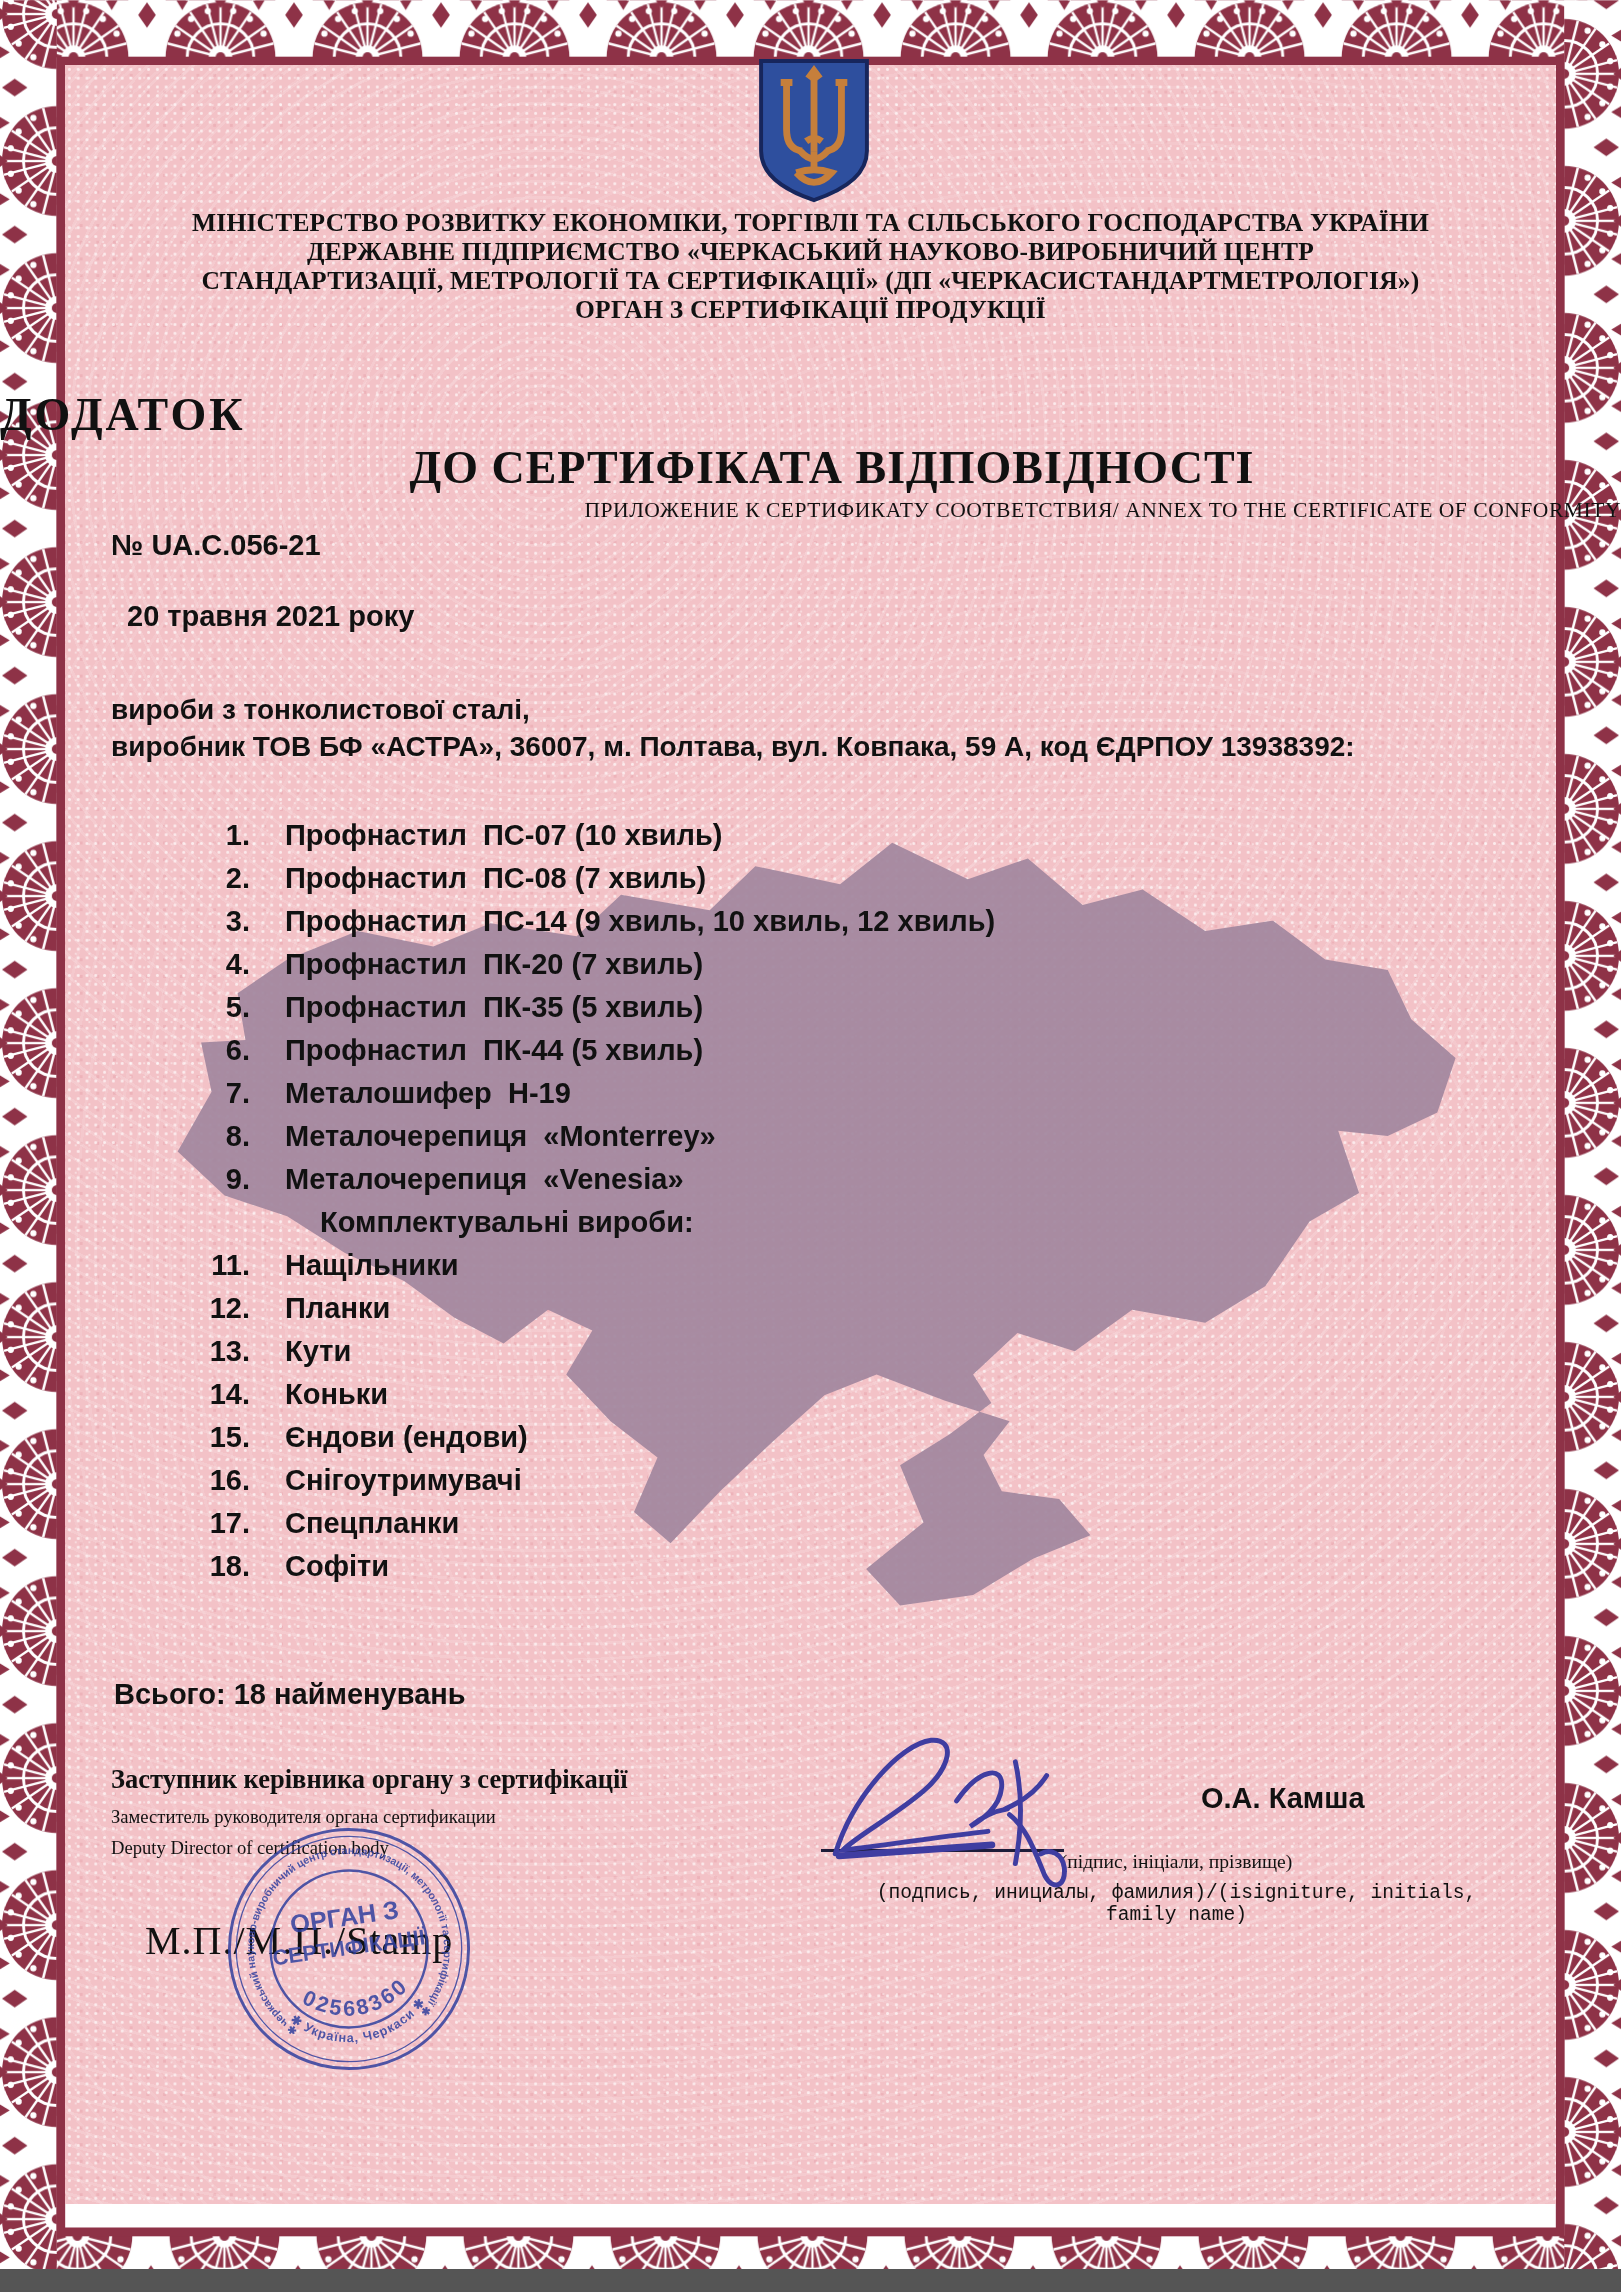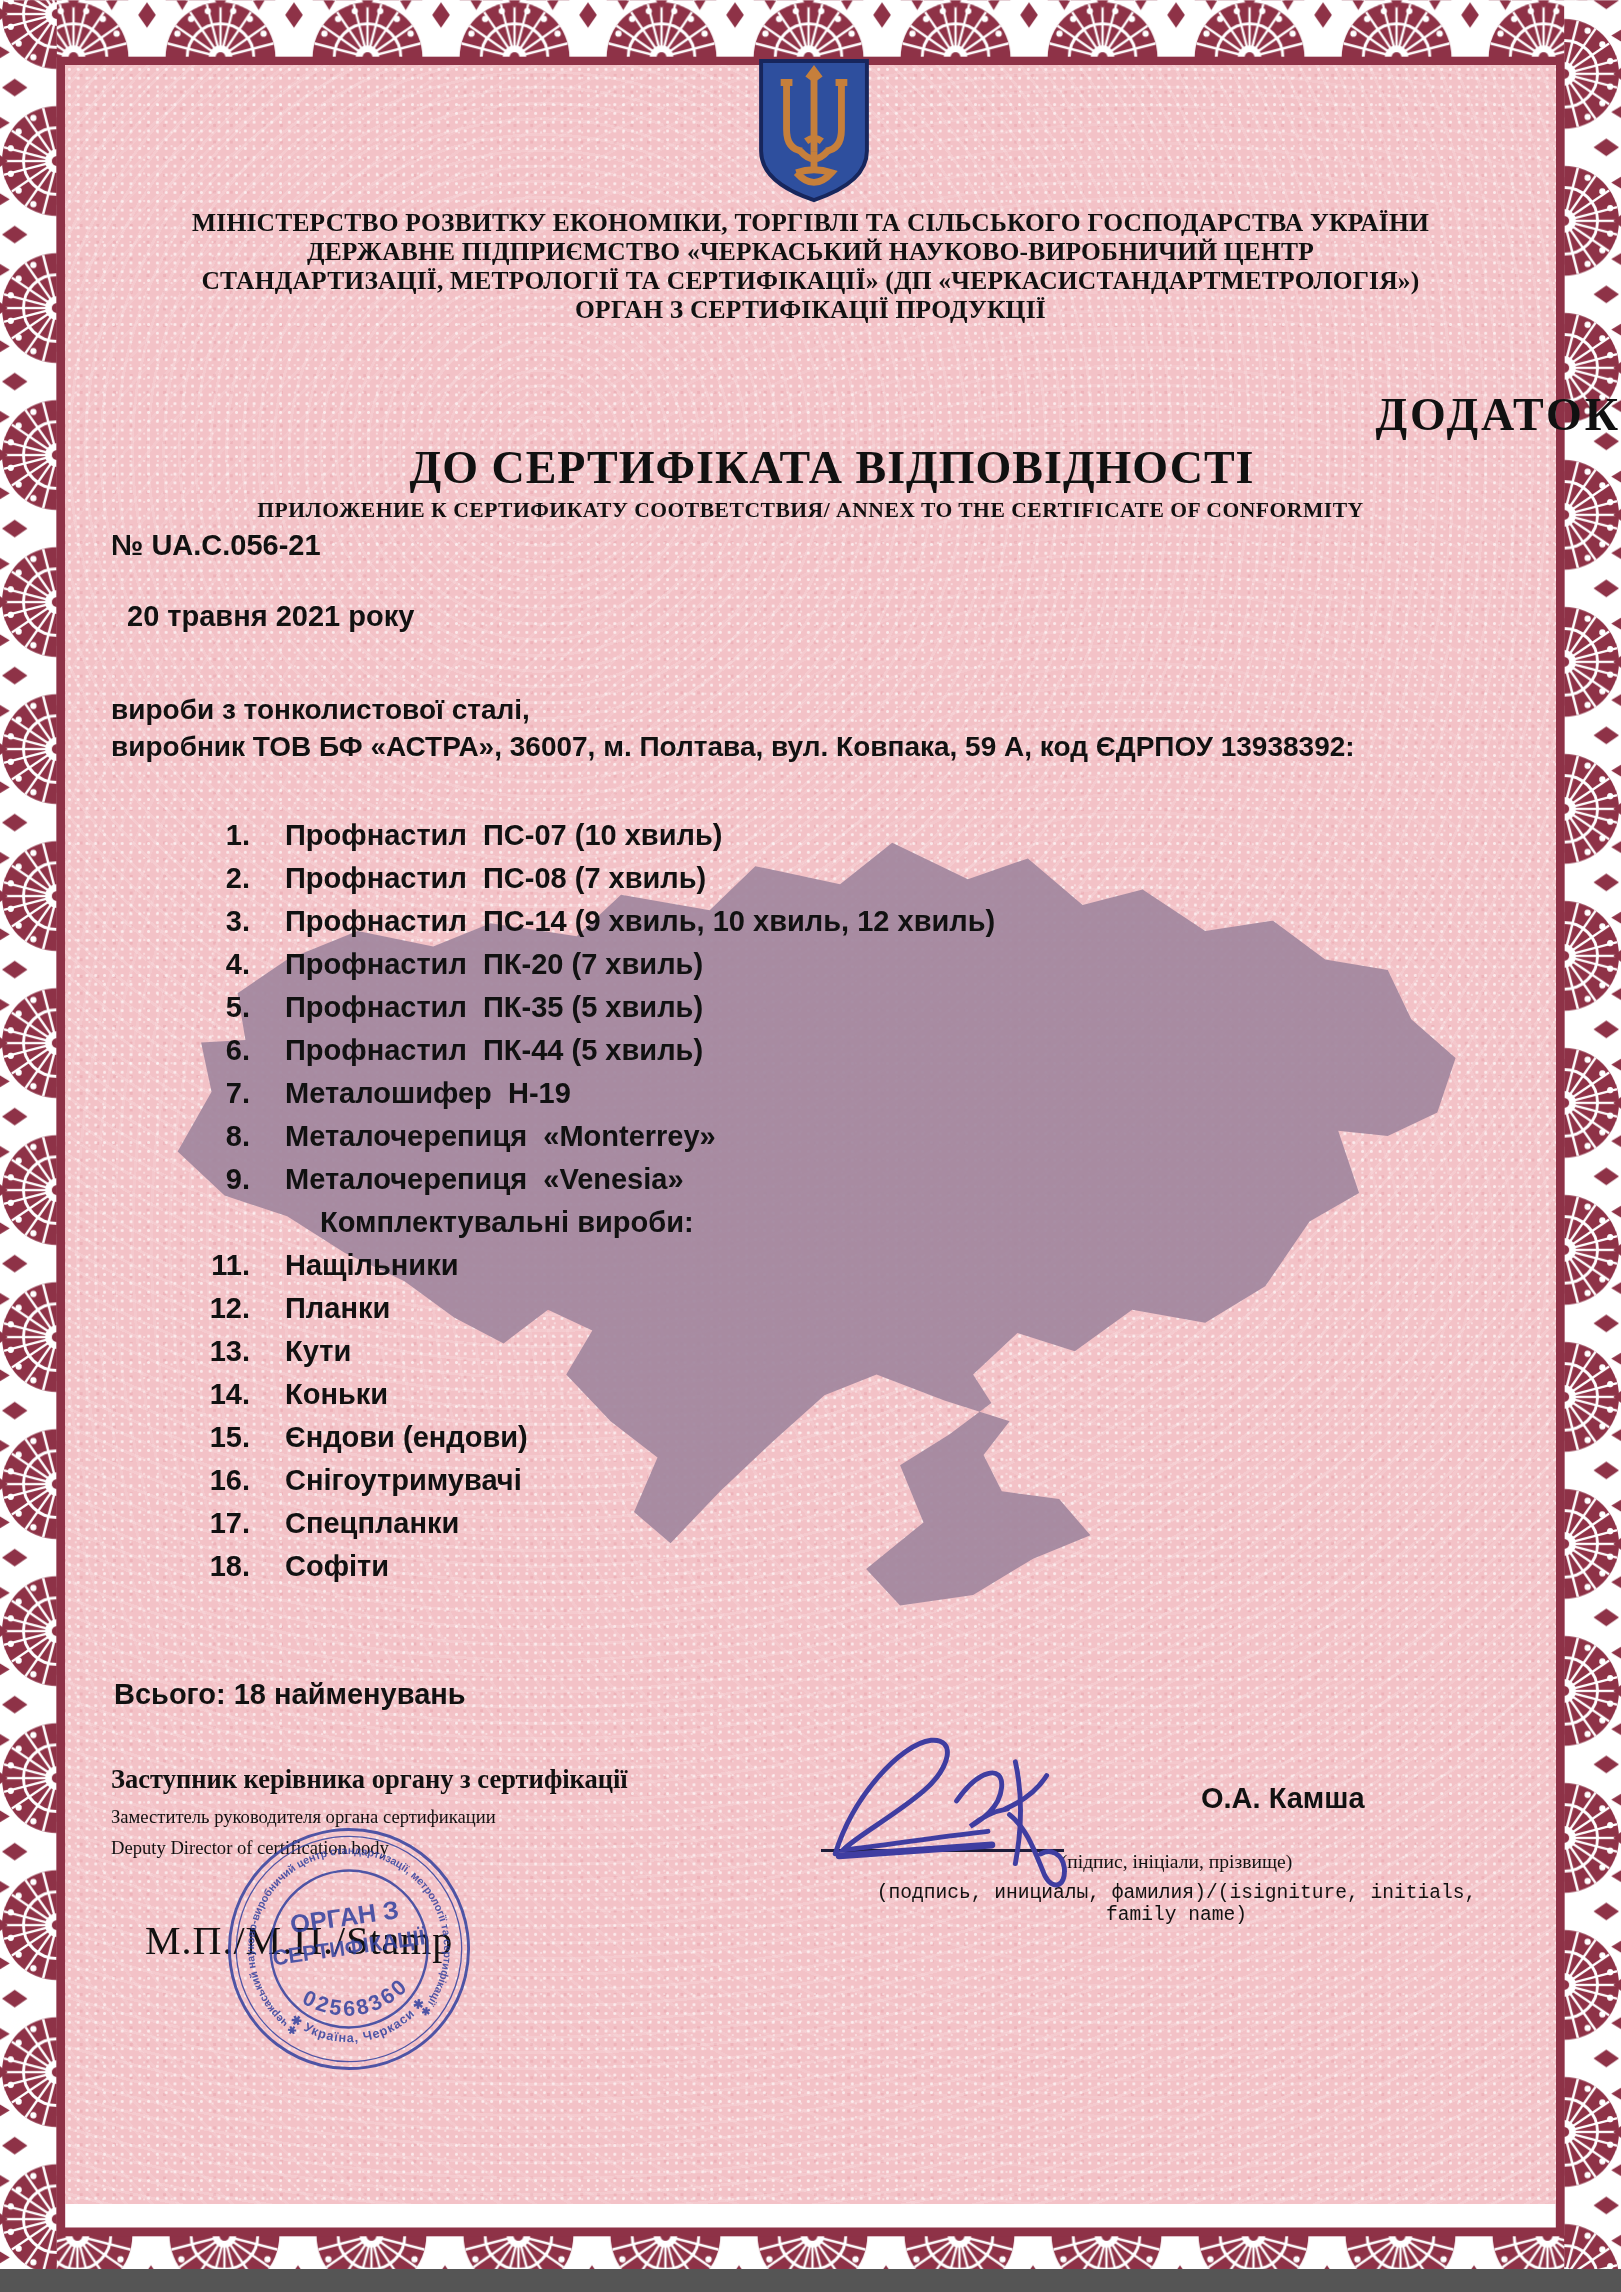--- a/index.html
+++ b/index.html
@@ -21,23 +21,23 @@
   .watermark{
     position:absolute;left:65px;top:65px;right:65px;bottom:65px;z-index:3;pointer-events:none;
     background-image:
       repeating-radial-gradient(circle at 32% 18%, rgba(255,255,255,.14) 0 2.9px, transparent 2.9px 15.7px),
       repeating-radial-gradient(circle at 72% 55%, rgba(255,255,255,.10) 0 2.9px, transparent 2.9px 18.6px);
   }
   .abs{position:absolute;z-index:5;}
   .emblem{position:absolute;left:757px;top:57px;width:114px;height:147px;z-index:5;}
   .header-block{left:78px;right:78px;top:208px;text-align:center;
     font-weight:bold;font-size:25.5px;line-height:29px;letter-spacing:0.2px;}
-  .title-main{left:0;right:0;top:388px;text-align:right;font-weight:bold;font-size:46px;letter-spacing:2.9px;}
+  .title-main{left:0;right:0;top:388px;text-align:left;font-weight:bold;font-size:46px;letter-spacing:2.9px;}
   .title-sub{left:0;right:0;top:441px;text-align:center;font-weight:bold;font-size:46px;letter-spacing:1px;margin-left:43px;}
-  .title-tr{left:0;right:0;top:498px;text-align:center;font-weight:bold;font-size:21.6px;letter-spacing:0.5px;}
+  .title-tr{left:0;right:0;top:498px;text-align:right;font-weight:normal;font-size:21.6px;letter-spacing:0.5px;}
   .sans{font-family:"Liberation Sans",sans-serif;}
   .cert-no{left:111px;top:529px;font-weight:bold;font-size:29px;}
   .cert-date{left:111px;top:600px;font-weight:bold;font-size:29px;margin-left:16px;}
   .product1{left:111px;top:694px;font-weight:bold;font-size:28px;}
   .product2{left:111px;top:731px;font-weight:bold;font-size:28px;}
   .map-svg{position:absolute;left:162px;top:765px;width:1304px;height:843px;z-index:4;}
   .list{left:201px;top:819px;width:1274px;font-weight:bold;font-size:29px;}
   .list .row{display:flex;height:43px;align-items:flex-start;}
   .list .num{width:49px;text-align:right;flex:none;}
   .list .lbl{margin-left:35px;white-space:pre-wrap;}

